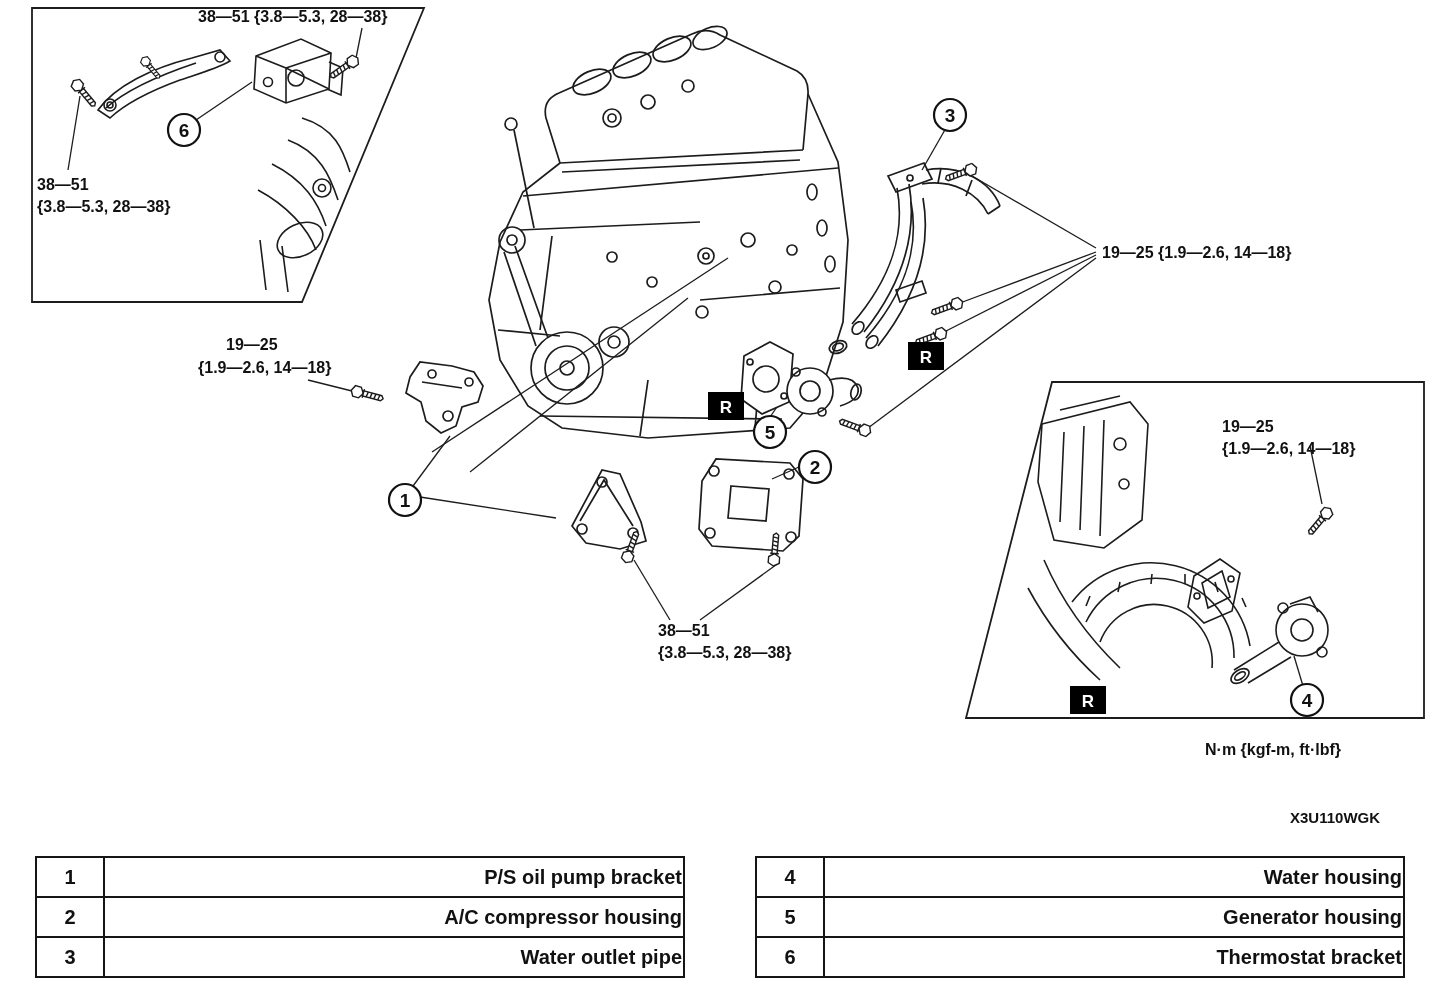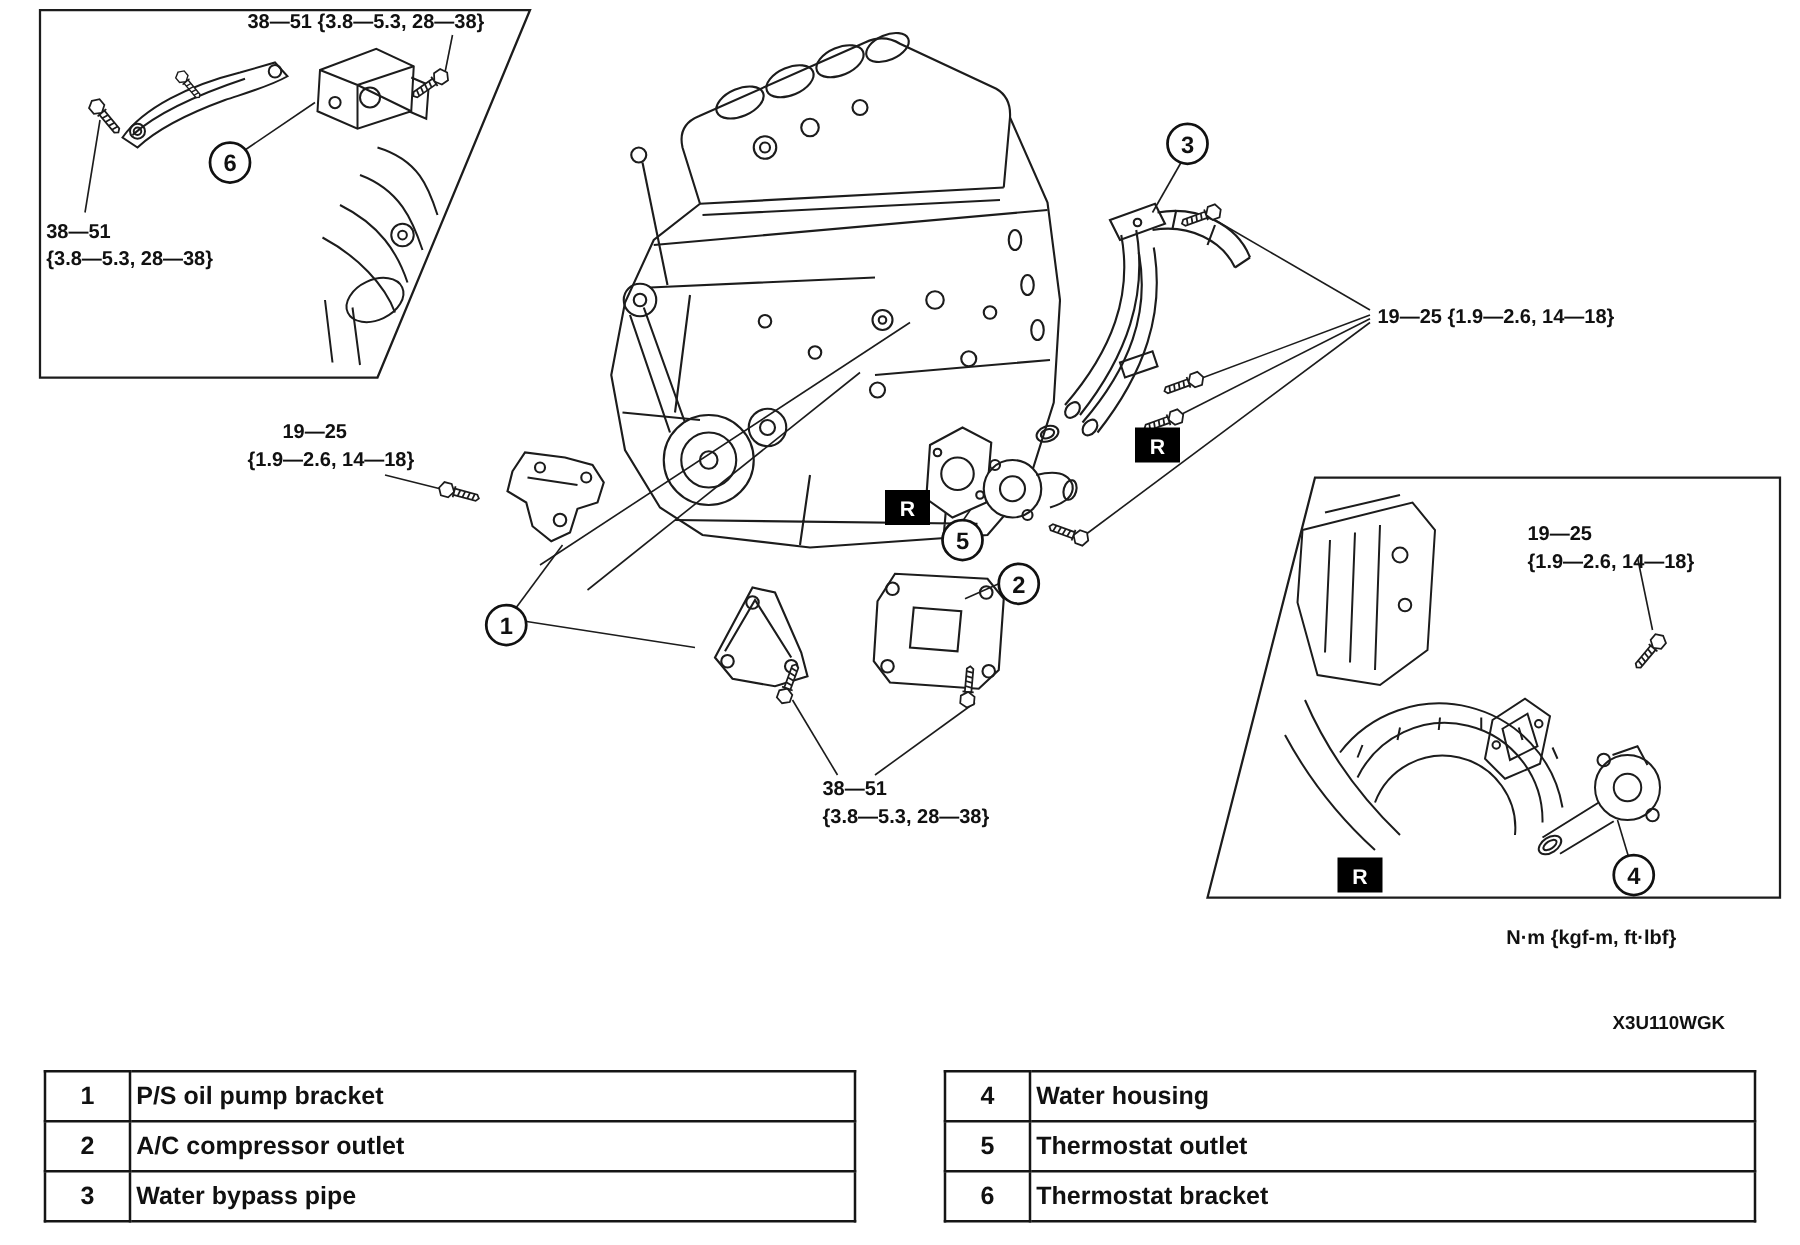--- a/index.html
+++ b/index.html
@@ -7,21 +7,21 @@
         font-family:"Liberation Sans",sans-serif;}
   .diagram-svg{position:absolute;top:0;left:0;}
   .svgtxt{fill:#111;font-family:"Liberation Sans",sans-serif;font-weight:700;}
   .rtxt{fill:#fff;}
   .legend-table{position:absolute;border-collapse:collapse;table-layout:fixed;background:#fff;}
   #tbl-left{left:35px;top:856px;width:650px;}
   #tbl-right{left:755px;top:856px;width:650px;}
   .legend-table td{border:2px solid #151515;height:36px;font-size:20px;font-weight:700;color:#111;
                    font-family:"Liberation Sans",sans-serif;}
   .lt-num{width:64px;text-align:center;}
-  .lt-label{padding-left:4px;text-align:left;margin-top:45px;}
+  .lt-label{padding-left:30px;text-align:right;margin-top:45px;}
 </style>
 </head>
 <body>
 
 <div class="page">
 
 <svg class="diagram-svg" width="1440" height="845" viewBox="0 0 1440 845">
   <defs>
     <g id="bolt" stroke="#1c1c1c" fill="#fff" stroke-width="1.4">
       <path d="M-7,0 L-4,-5.5 L2,-5.5 L5.5,0 L2,5.5 L-4,5.5 Z"></path>
@@ -295,38 +295,38 @@
 </svg>
 
 <table class="legend-table" id="tbl-left">
   <tbody>
     <tr>
       <td class="lt-num">1</td>
       <td class="lt-label">P/S oil pump bracket</td>
     </tr>
     <tr>
       <td class="lt-num">2</td>
-      <td class="lt-label">A/C compressor outlet</td>
+      <td class="lt-label">A/C compressor housing</td>
     </tr>
     <tr>
       <td class="lt-num">3</td>
-      <td class="lt-label">Water bypass pipe</td>
+      <td class="lt-label">Water outlet pipe</td>
     </tr>
   </tbody>
 </table>
 
 <table class="legend-table" id="tbl-right">
   <tbody>
     <tr>
       <td class="lt-num">4</td>
       <td class="lt-label">Water housing</td>
     </tr>
     <tr>
       <td class="lt-num">5</td>
-      <td class="lt-label">Thermostat outlet</td>
+      <td class="lt-label">Generator housing</td>
     </tr>
     <tr>
       <td class="lt-num">6</td>
       <td class="lt-label">Thermostat bracket</td>
     </tr>
   </tbody>
 </table>
 
 </div>
 

